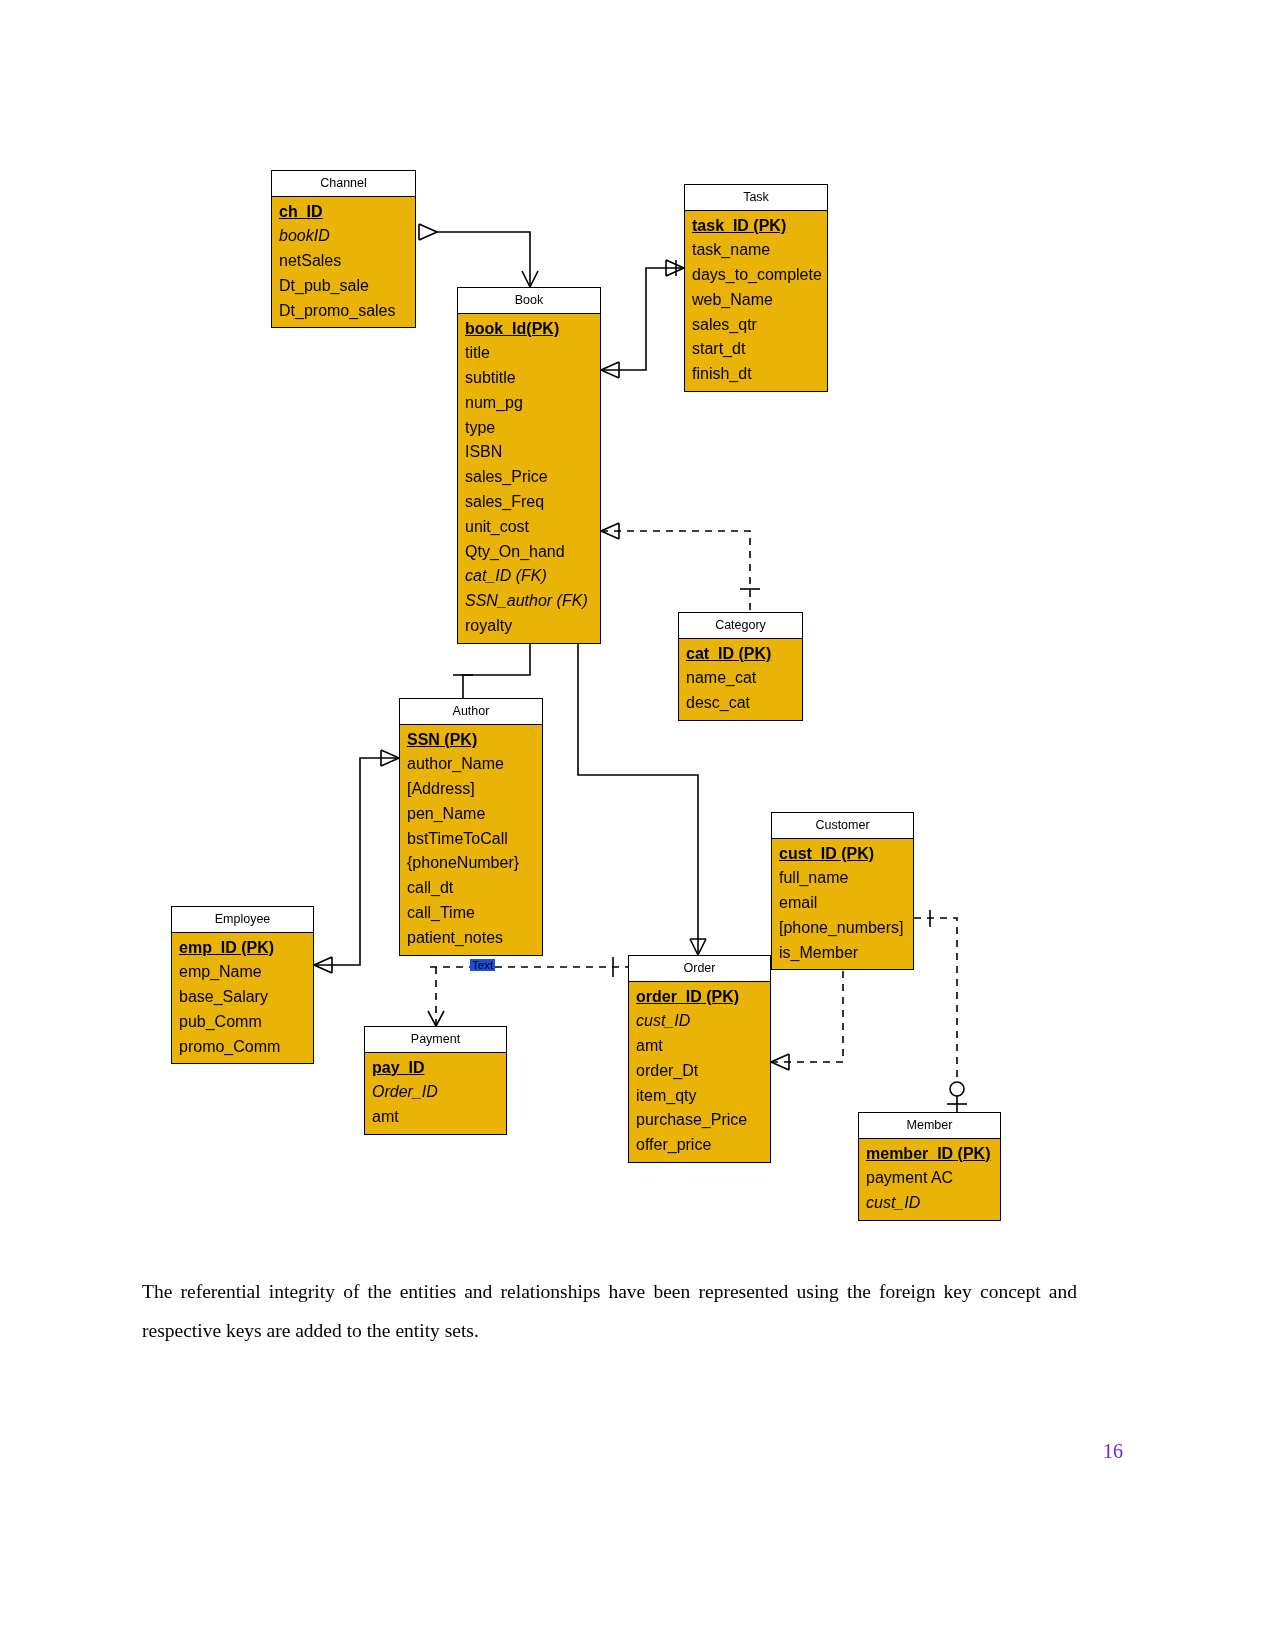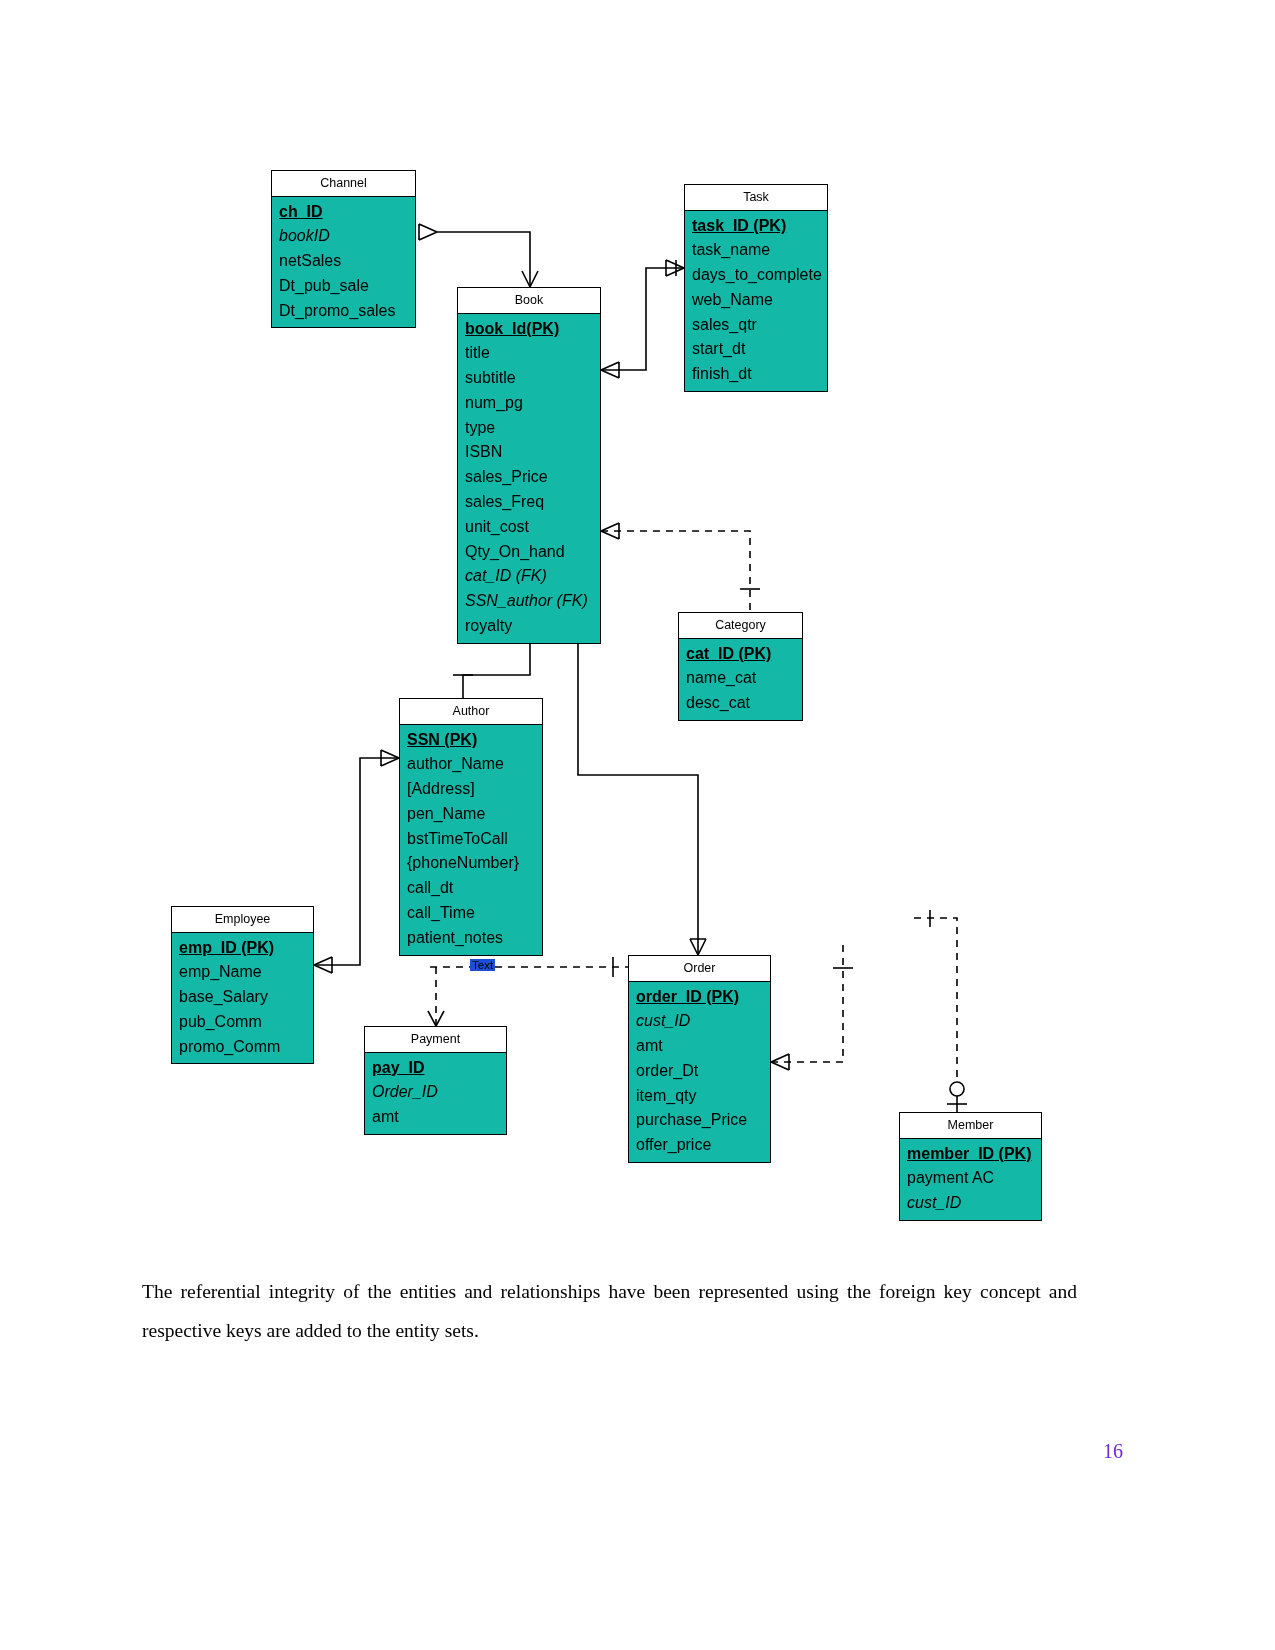--- a/index.html
+++ b/index.html
@@ -29,21 +29,21 @@
     top: 0;
     width: 1275px;
     height: 1260px;
     pointer-events: none;
   }
 
   .entity {
     position: absolute;
     box-sizing: border-box;
     border: 1.4px solid #000;
-    background: #14b8a6;
+    background: #eab308;
     font-size: 12.5px;
     line-height: 1;
   }
   .entity-header {
     text-align: center;
     padding: 6px 4px 6px 4px;
     border-bottom: 1.4px solid #000;
     font-size: 12.5px;
     background: #ffffff;
     white-space: nowrap;
@@ -205,20 +205,30 @@
       <div class="attr">[Address]</div>
       <div class="attr">pen_Name</div>
       <div class="attr">bstTimeToCall</div>
       <div class="attr">{phoneNumber}</div>
       <div class="attr">call_dt</div>
       <div class="attr">call_Time</div>
       <div class="attr">patient_notes</div>
     </div>
   </div>
 
+  <div class="entity" style="left:771px; top:812px; width:143px;">
+    <div class="entity-header">Customer</div>
+    <div class="entity-body">
+      <div class="attr pk">cust_ID (PK)</div>
+      <div class="attr">full_name</div>
+      <div class="attr">email</div>
+      <div class="attr">[phone_numbers]</div>
+      <div class="attr">is_Member</div>
+    </div>
+  </div>
 
   <div class="entity" style="left:171px; top:906px; width:143px;">
     <div class="entity-header">Employee</div>
     <div class="entity-body">
       <div class="attr pk">emp_ID (PK)</div>
       <div class="attr">emp_Name</div>
       <div class="attr">base_Salary</div>
       <div class="attr">pub_Comm</div>
       <div class="attr">promo_Comm</div>
     </div>
@@ -239,21 +249,21 @@
 
   <div class="entity" style="left:364px; top:1026px; width:143px;">
     <div class="entity-header">Payment</div>
     <div class="entity-body">
       <div class="attr pk">pay_ID</div>
       <div class="attr fk">Order_ID</div>
       <div class="attr">amt</div>
     </div>
   </div>
 
-  <div class="entity" style="left:899px; top:1112px; width:143px;">
+  <div class="entity" style="left:858px; top:1112px; width:143px;">
     <div class="entity-header">Member</div>
     <div class="entity-body">
       <div class="attr pk">member_ID (PK)</div>
       <div class="attr">payment AC</div>
       <div class="attr fk">cust_ID</div>
     </div>
   </div>
 
   <div class="edge-label" style="left:470px; top:959px;">Text</div>
 

